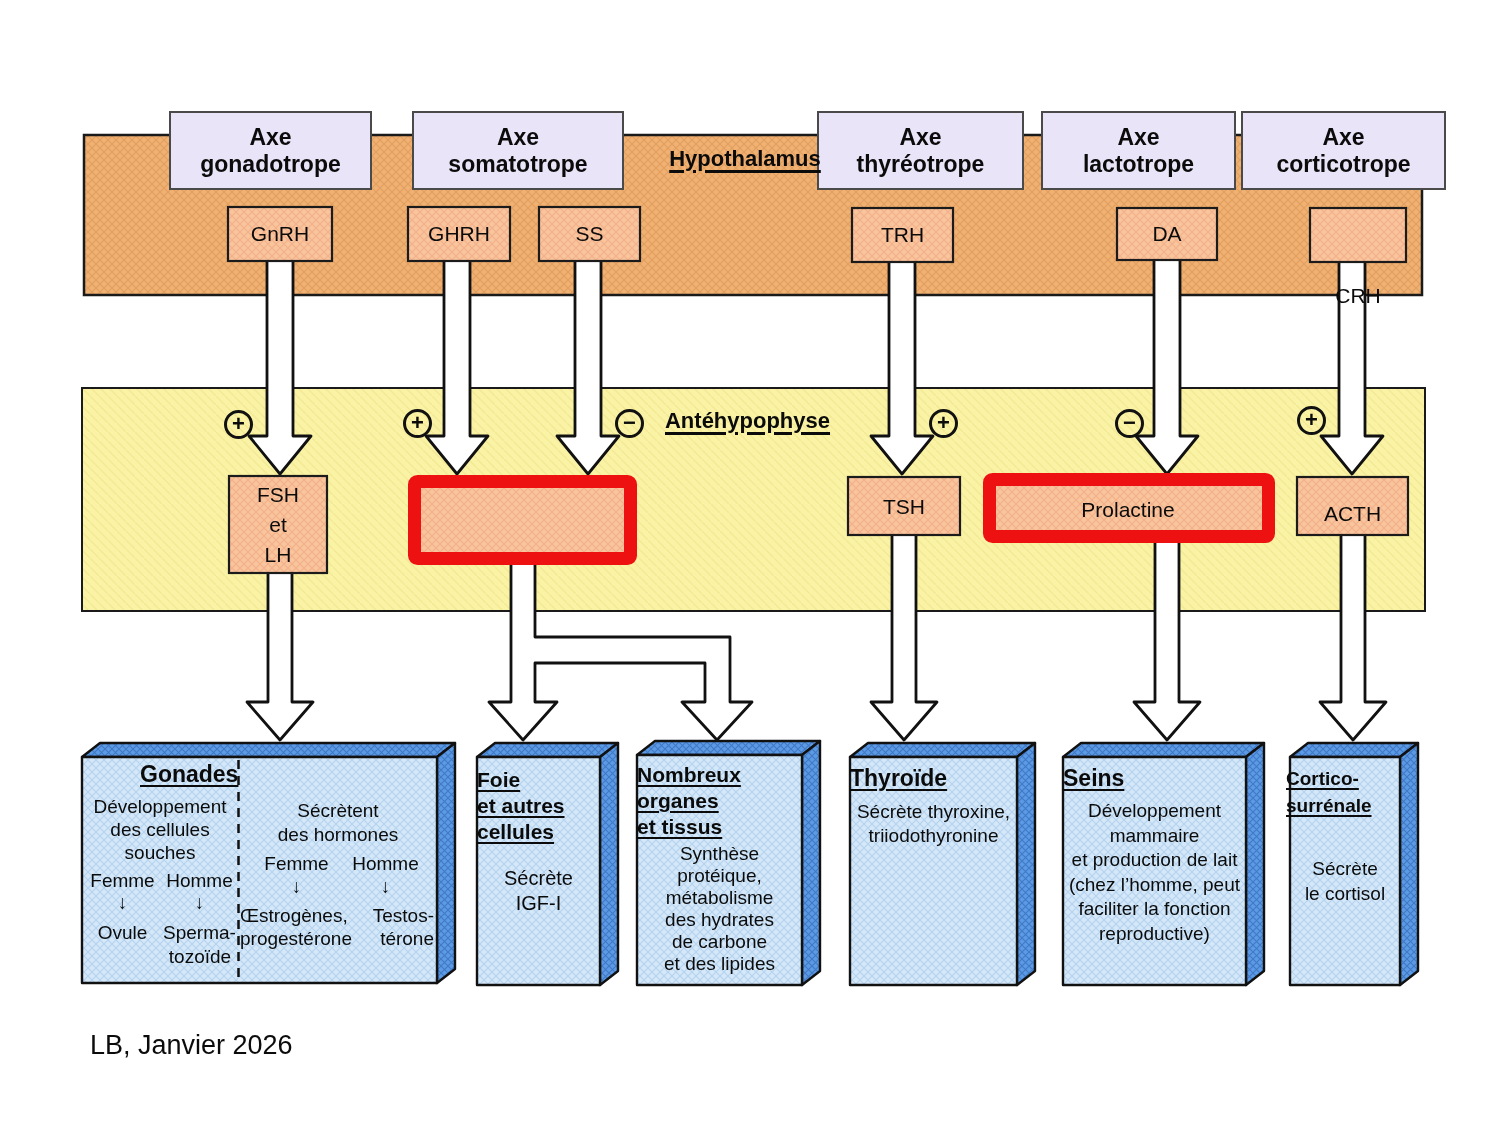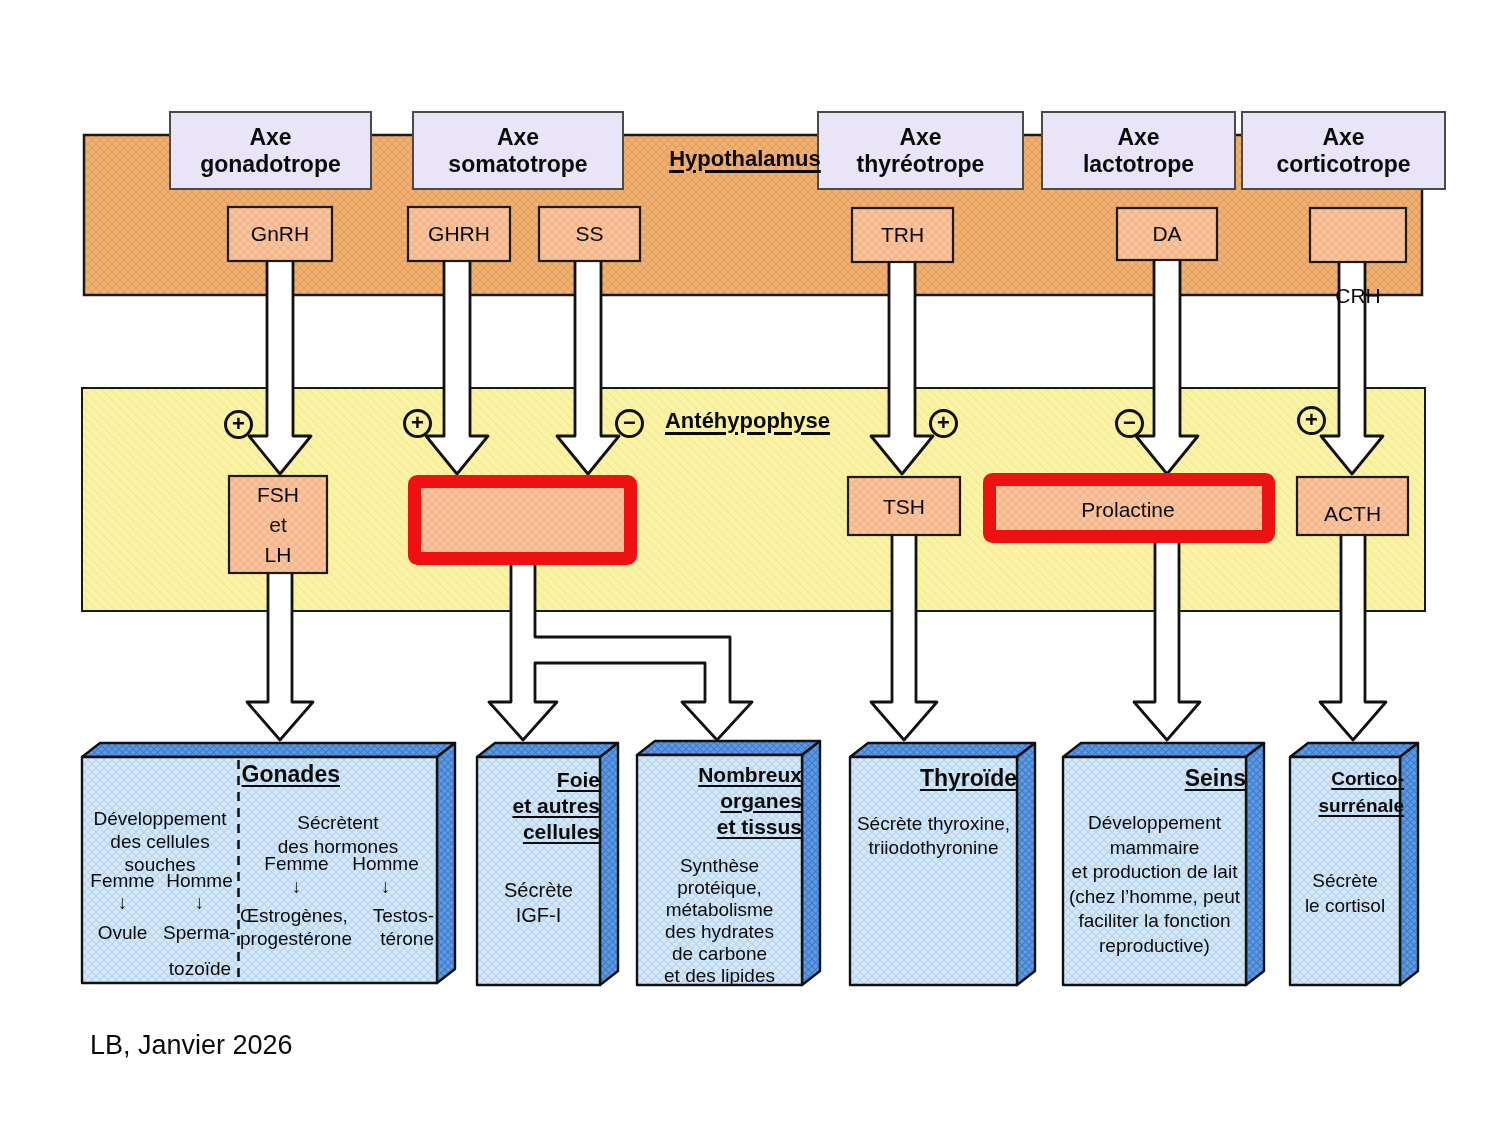--- a/index.html
+++ b/index.html
@@ -12,23 +12,23 @@
   .c{text-align:center;}
   .flex{display:flex;align-items:center;justify-content:center;}
   .axis-label{font-size:23px;font-weight:bold;line-height:27px;text-align:center;}
   .region-label{font-size:22px;font-weight:bold;text-decoration:underline;
     text-decoration-thickness:2.5px;text-underline-offset:4px;}
   .rh-label{font-size:21px;font-weight:500;}
   .pit-label{font-size:21px;font-weight:500;line-height:27px;text-align:center;}
   .sign{position:absolute;width:29px;height:29px;border:3px solid #111;border-radius:50%;
     box-sizing:border-box;display:flex;align-items:center;justify-content:center;
     font-size:22px;font-weight:bold;line-height:1;padding-bottom:1px;}
-  .organ-title{font-size:23px;font-weight:bold;text-align:right;text-decoration:underline;
+  .organ-title{font-size:23px;font-weight:bold;text-align:left;text-decoration:underline;
     text-decoration-thickness:2px;text-underline-offset:3px;line-height:27px;}
-  .organ-body{font-size:19px;font-weight:500;text-align:center;line-height:24px;margin-top:12px;}
+  .organ-body{font-size:19px;font-weight:500;text-align:center;line-height:24px;}
   .g-row{position:absolute;display:flex;}
   .g-row span{flex:1;text-align:center;font-size:19px;font-weight:500;}
   .g-row.between{justify-content:space-between;}
   .g-row.between span{flex:none;}
   .g-arrow{font-size:21px;font-weight:bold;}
   .footer{font-size:27px;}
 </style>
 </head>
 <body>
 

